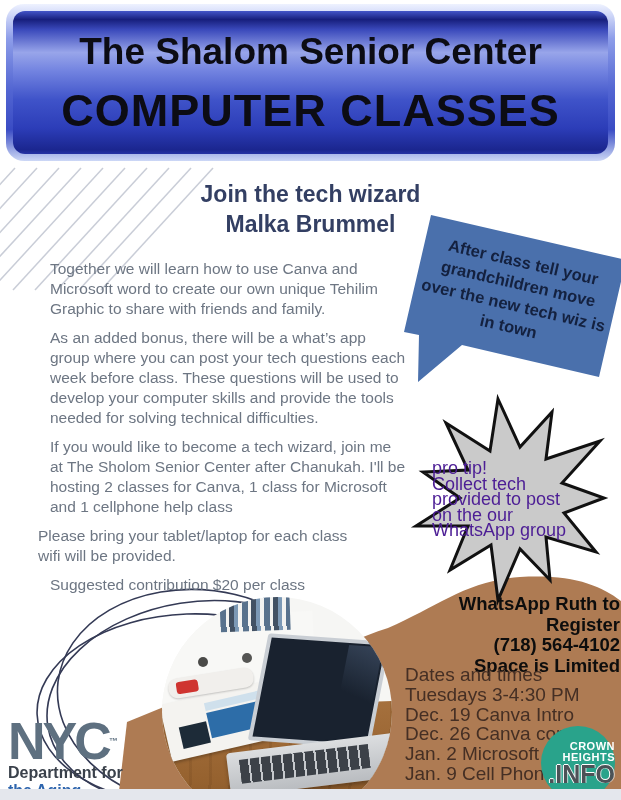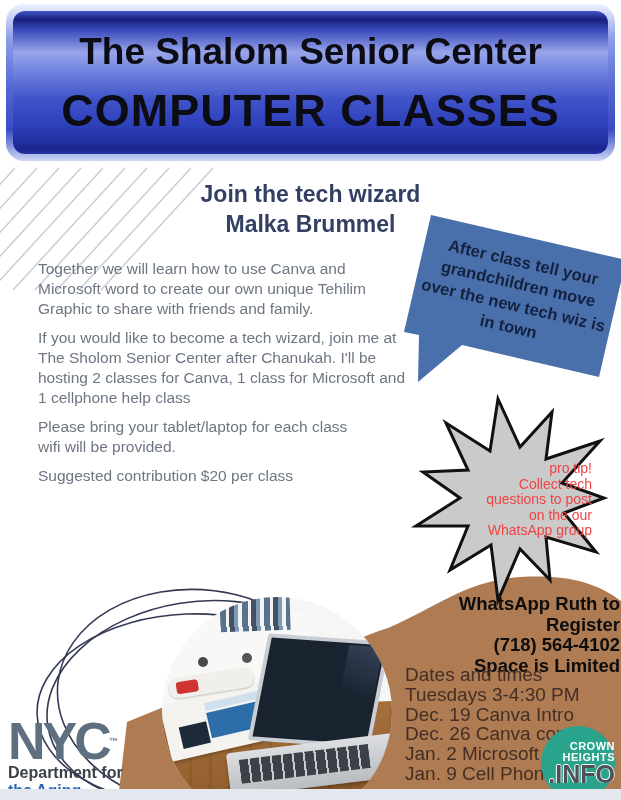--- a/index.html
+++ b/index.html
@@ -18,32 +18,32 @@
   .banner-line1{font-size:37px;font-weight:bold;color:#0c0c14;letter-spacing:0px;line-height:1;}
   .banner-line2{font-size:45px;font-weight:bold;color:#0c0c14;letter-spacing:1px;line-height:1;}
 
   
   .heading{position:absolute;left:0;top:179px;width:621px;text-align:center;z-index:3;
     font-size:23px;font-weight:bold;color:#333f63;line-height:30px;}
 
   
   .body-text{position:absolute;left:38px;top:259px;width:370px;z-index:3;
     font-size:15.5px;color:#6d7683;line-height:20px;}
-  .body-text p{margin:0 0 9px 0;}
+  .body-text p{margin:0 0 9px 12px;}
   .body-text .tight{margin:0;}
   .body-text .after-tight{margin-top:9px;}
 
   
   .bubble-text{position:absolute;left:420px;top:240px;width:192px;height:108px;z-index:3;
     display:flex;align-items:center;justify-content:center;text-align:center;
     transform:rotate(13deg);font-size:16.5px;font-weight:bold;color:#14213f;line-height:22px;}
 
   
-  .star-text{position:absolute;left:432px;top:461px;width:160px;z-index:3;text-align:right;
-    font-size:14px;color:#ef4444;line-height:15.5px;}
+  .star-text{position:absolute;left:432px;top:461px;width:160px;z-index:3;text-align:left;
+    font-size:18px;color:#4c1d95;line-height:15.5px;}
 
   
   .registration{position:absolute;left:400px;top:594px;width:220px;z-index:3;text-align:right;
     font-size:18.5px;font-weight:bold;color:#0d0d0d;line-height:20.5px;}
   .schedule{position:absolute;left:405px;top:665px;width:210px;z-index:3;
     font-size:19px;color:#452f24;line-height:19.8px;}
 
   
   .photo{position:absolute;left:162px;top:597px;width:230px;height:230px;border-radius:50%;
     overflow:hidden;z-index:2;background:#f6f6f4;}
@@ -142,32 +142,33 @@
     </div>
   </div>
 
   <div class="heading">
     <div>Join the tech wizard</div>
     <div>Malka Brummel</div>
   </div>
 
   <div class="body-text">
     <p>Together we will learn how to use Canva and Microsoft word to create our own unique Tehilim Graphic to share with friends and family.</p>
+    <p>As an added bonus, there will be a what’s app group where you can post your tech questions each week before class. These questions will be used to develop your computer skills and provide the tools needed for solving technical difficulties.</p>
     <p>If you would like to become a tech wizard, join me at The Sholom Senior Center after Chanukah. I'll be hosting 2 classes for Canva, 1 class for Microsoft and 1 cellphone help class</p>
     <p class="tight">Please bring your tablet/laptop for each class</p>
     <p class="tight">wifi will be provided.</p>
     <p class="after-tight">Suggested contribution $20 per class</p>
   </div>
 
   <div class="bubble-text">After class tell your grandchildren move over the new tech wiz is in town</div>
 
   <div class="star-text">
     <div>pro tip!</div>
     <div>Collect tech</div>
-    <div>questions to post</div>
+    <div>provided to post</div>
     <div>on the our</div>
     <div>WhatsApp group</div>
   </div>
 
   <div class="photo">
     <div class="ph-cabinet"></div>
     <div class="ph-books"></div>
     <div class="ph-knob1"></div>
     <div class="ph-knob2"></div>
     <div class="ph-dot1"></div>

